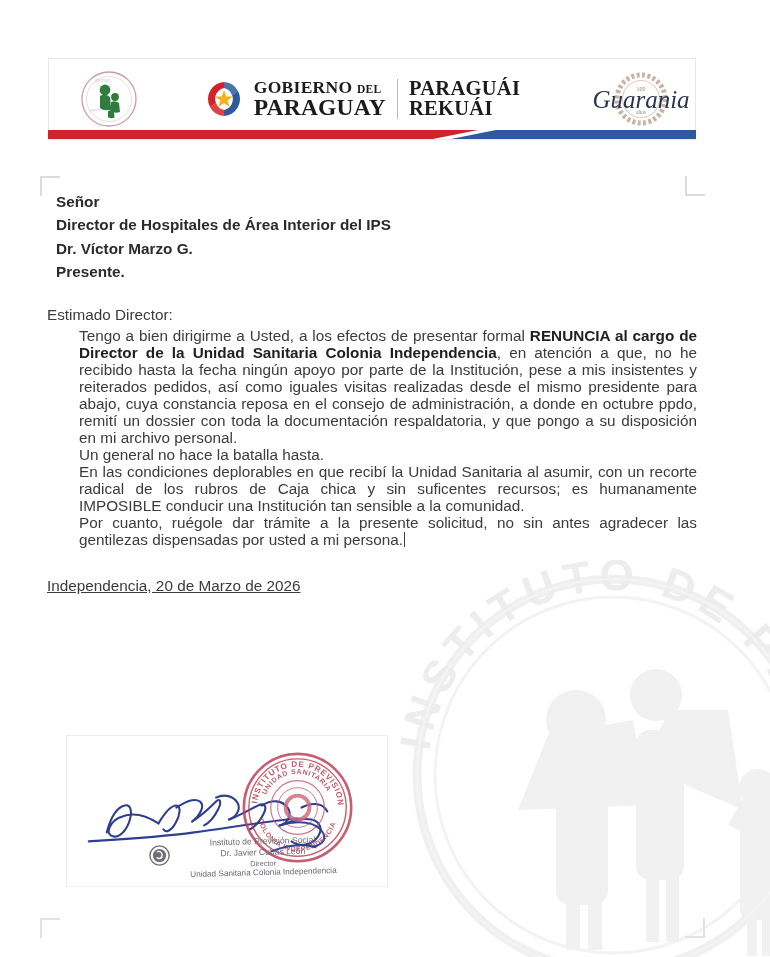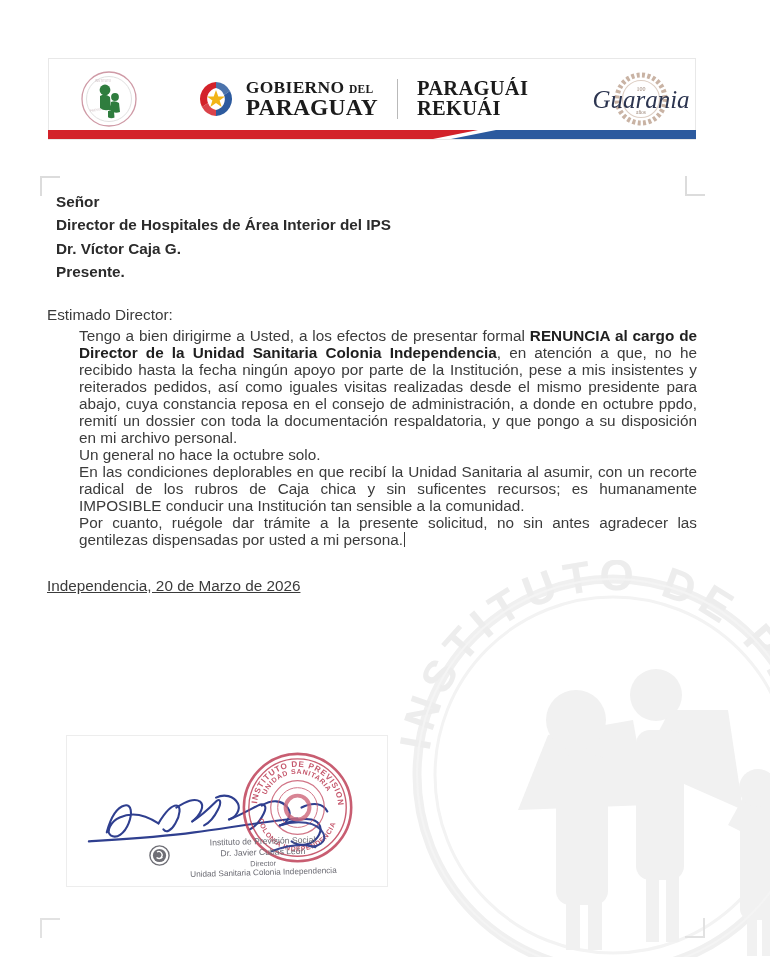--- a/index.html
+++ b/index.html
@@ -84,21 +84,21 @@
   .lh-guarania {
     width: 140px;
     display: flex;
     justify-content: flex-end;
     align-items: center;
   }
 
   .gov-words {
     display: flex;
     align-items: flex-start;
-    gap: 19px;
+    gap: 11px;
   }
   .gov-es { text-align: left; line-height: 0.97; }
   .gov-es .l1 {
     font-family: "Liberation Serif", serif;
     font-weight: bold;
     font-size: 17.5px;
     letter-spacing: 0.3px;
     color: #1b1b1b;
     white-space: nowrap;
   }
@@ -336,29 +336,29 @@
       <polygon points="0,0 430,0 385,9 0,9" fill="#d3222a"></polygon>
       <polygon points="448,0 648,0 648,9 403,9" fill="#2c5a9e"></polygon>
     </svg>
   </div>
 
   <div class="doc-body">
 
     <div class="addressee">
       <div>Señor</div>
       <div>Director de Hospitales de Área Interior del IPS</div>
-      <div>Dr. Víctor Caja G.</div>
+      <div>Dr. Víctor Marzo G.</div>
       <div>Presente.</div>
     </div>
 
     <div class="salutation">Estimado Director:</div>
 
     <div class="para"><span>Tengo a bien dirigirme a Usted, a los efectos de presentar formal </span><b>RENUNCIA al cargo de Director de la Unidad Sanitaria Colonia Independencia</b><span>, en atención a que, no he recibido hasta la fecha ningún apoyo por parte de la Institución, pese a mis insistentes y reiterados pedidos, así como iguales visitas realizadas desde el mismo presidente para abajo,  cuya constancia reposa en el consejo de administración, a donde en octubre ppdo, remití un dossier con toda la documentación respaldatoria, y que pongo a su disposición en mi archivo personal.</span></div>
 
-    <div class="para nofill">Un general no hace la octubre solo.</div>
+    <div class="para nofill">Un general no hace la batalla hasta.</div>
 
     <div class="para">En las condiciones deplorables en que recibí la Unidad Sanitaria al asumir, con un recorte radical de los rubros de Caja chica y sin suficentes recursos; es humanamente IMPOSIBLE conducir una Institución tan sensible a la comunidad.</div>
 
     <div class="para"><span>Por cuanto, ruégole dar trámite a la presente solicitud, no sin antes agradecer las gentilezas dispensadas por usted a mi persona.</span><span class="caret-artifact"></span></div>
 
     <div class="datePlace">Independencia, 20 de Marzo de 2026</div>
   </div>
 
   <div class="sig-block">
 

